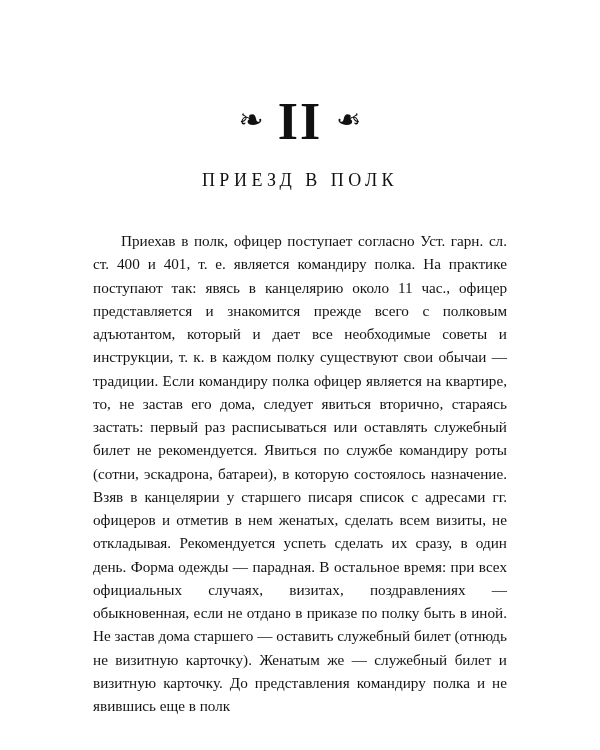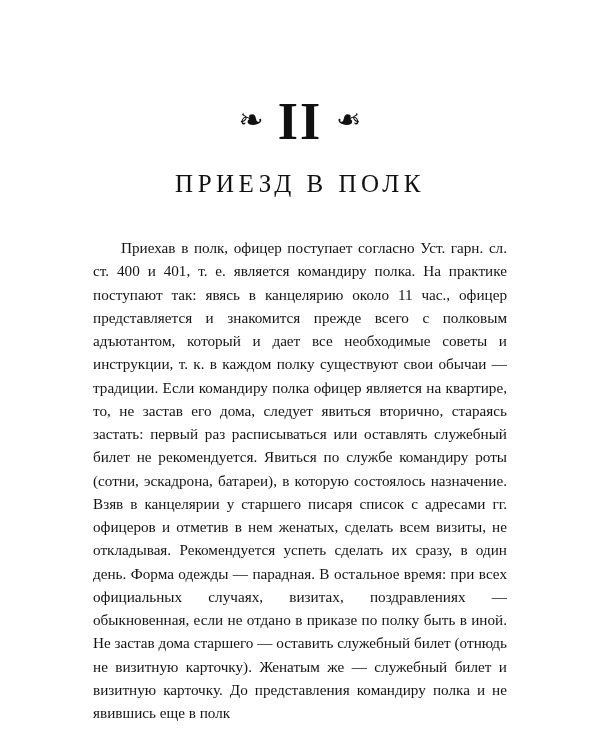--- a/index.html
+++ b/index.html
@@ -46,21 +46,21 @@
   .chapter-number {
     font-family: "Liberation Serif", serif;
     font-size: 52px;
     line-height: 1;
     letter-spacing: 2px;
     color: #111;
     font-weight: 700;
   }
   .chapter-title {
     margin-top: 18px;
-    font-size: 25px;
+    font-size: 18px;
     letter-spacing: 4.5px;
     color: #111;
     font-weight: 400;
     text-transform: uppercase;
   }
   .body-text {
     margin: 38px auto 4px auto;
     width: 414px;
     font-size: 15.2px;
     line-height: 1.53;

